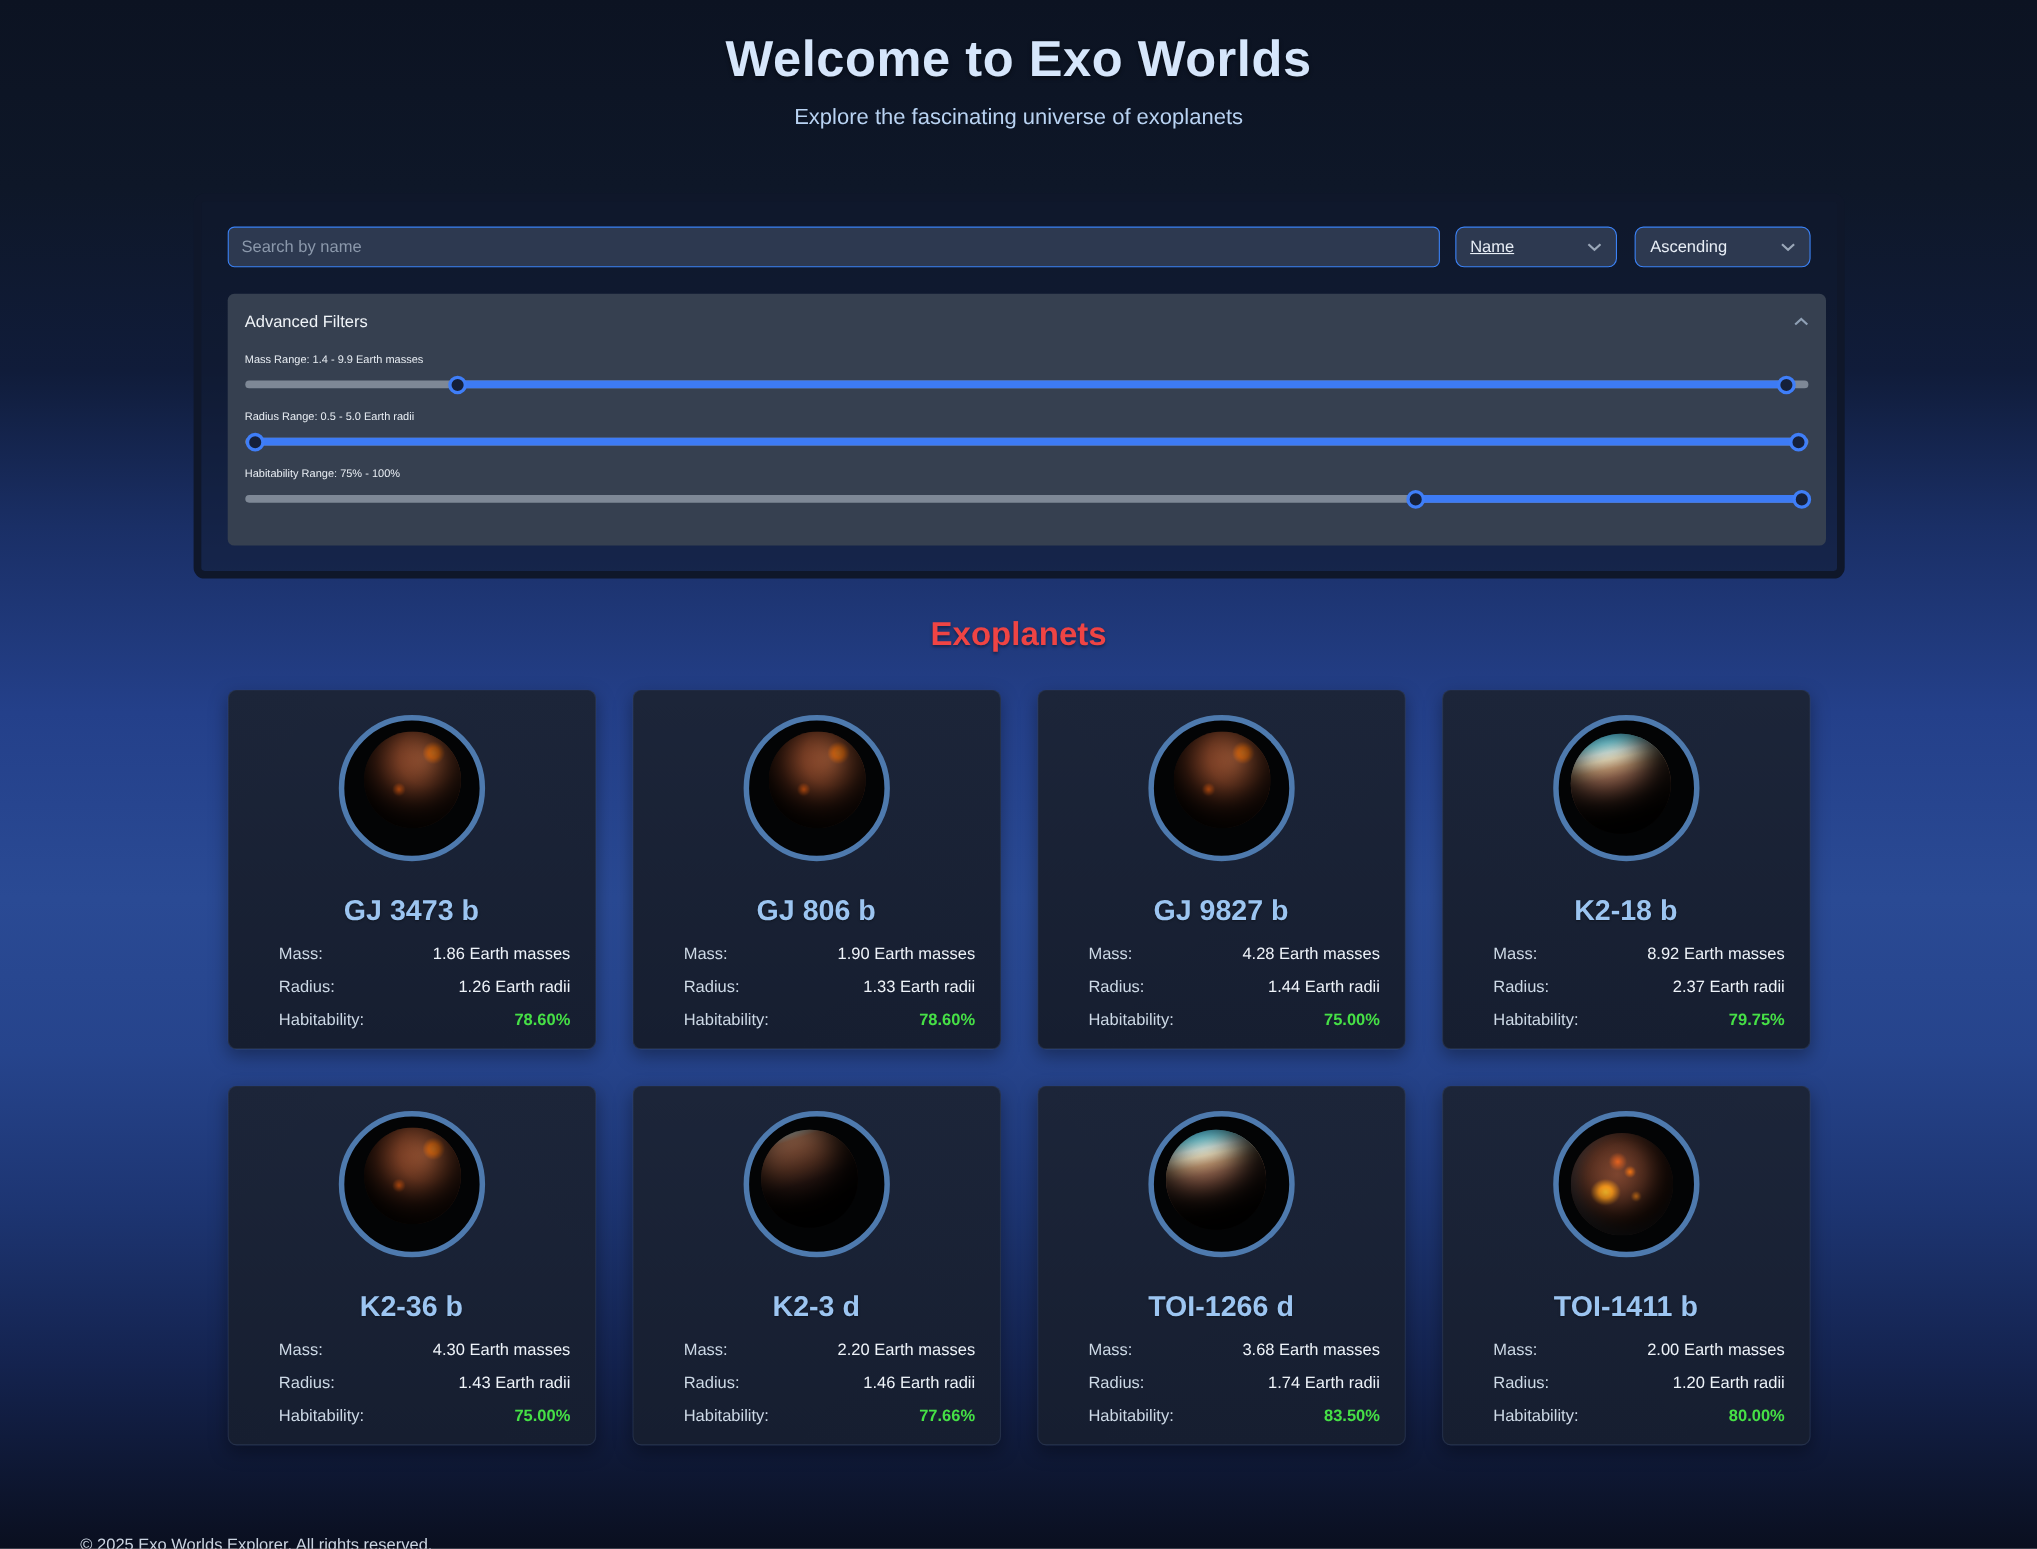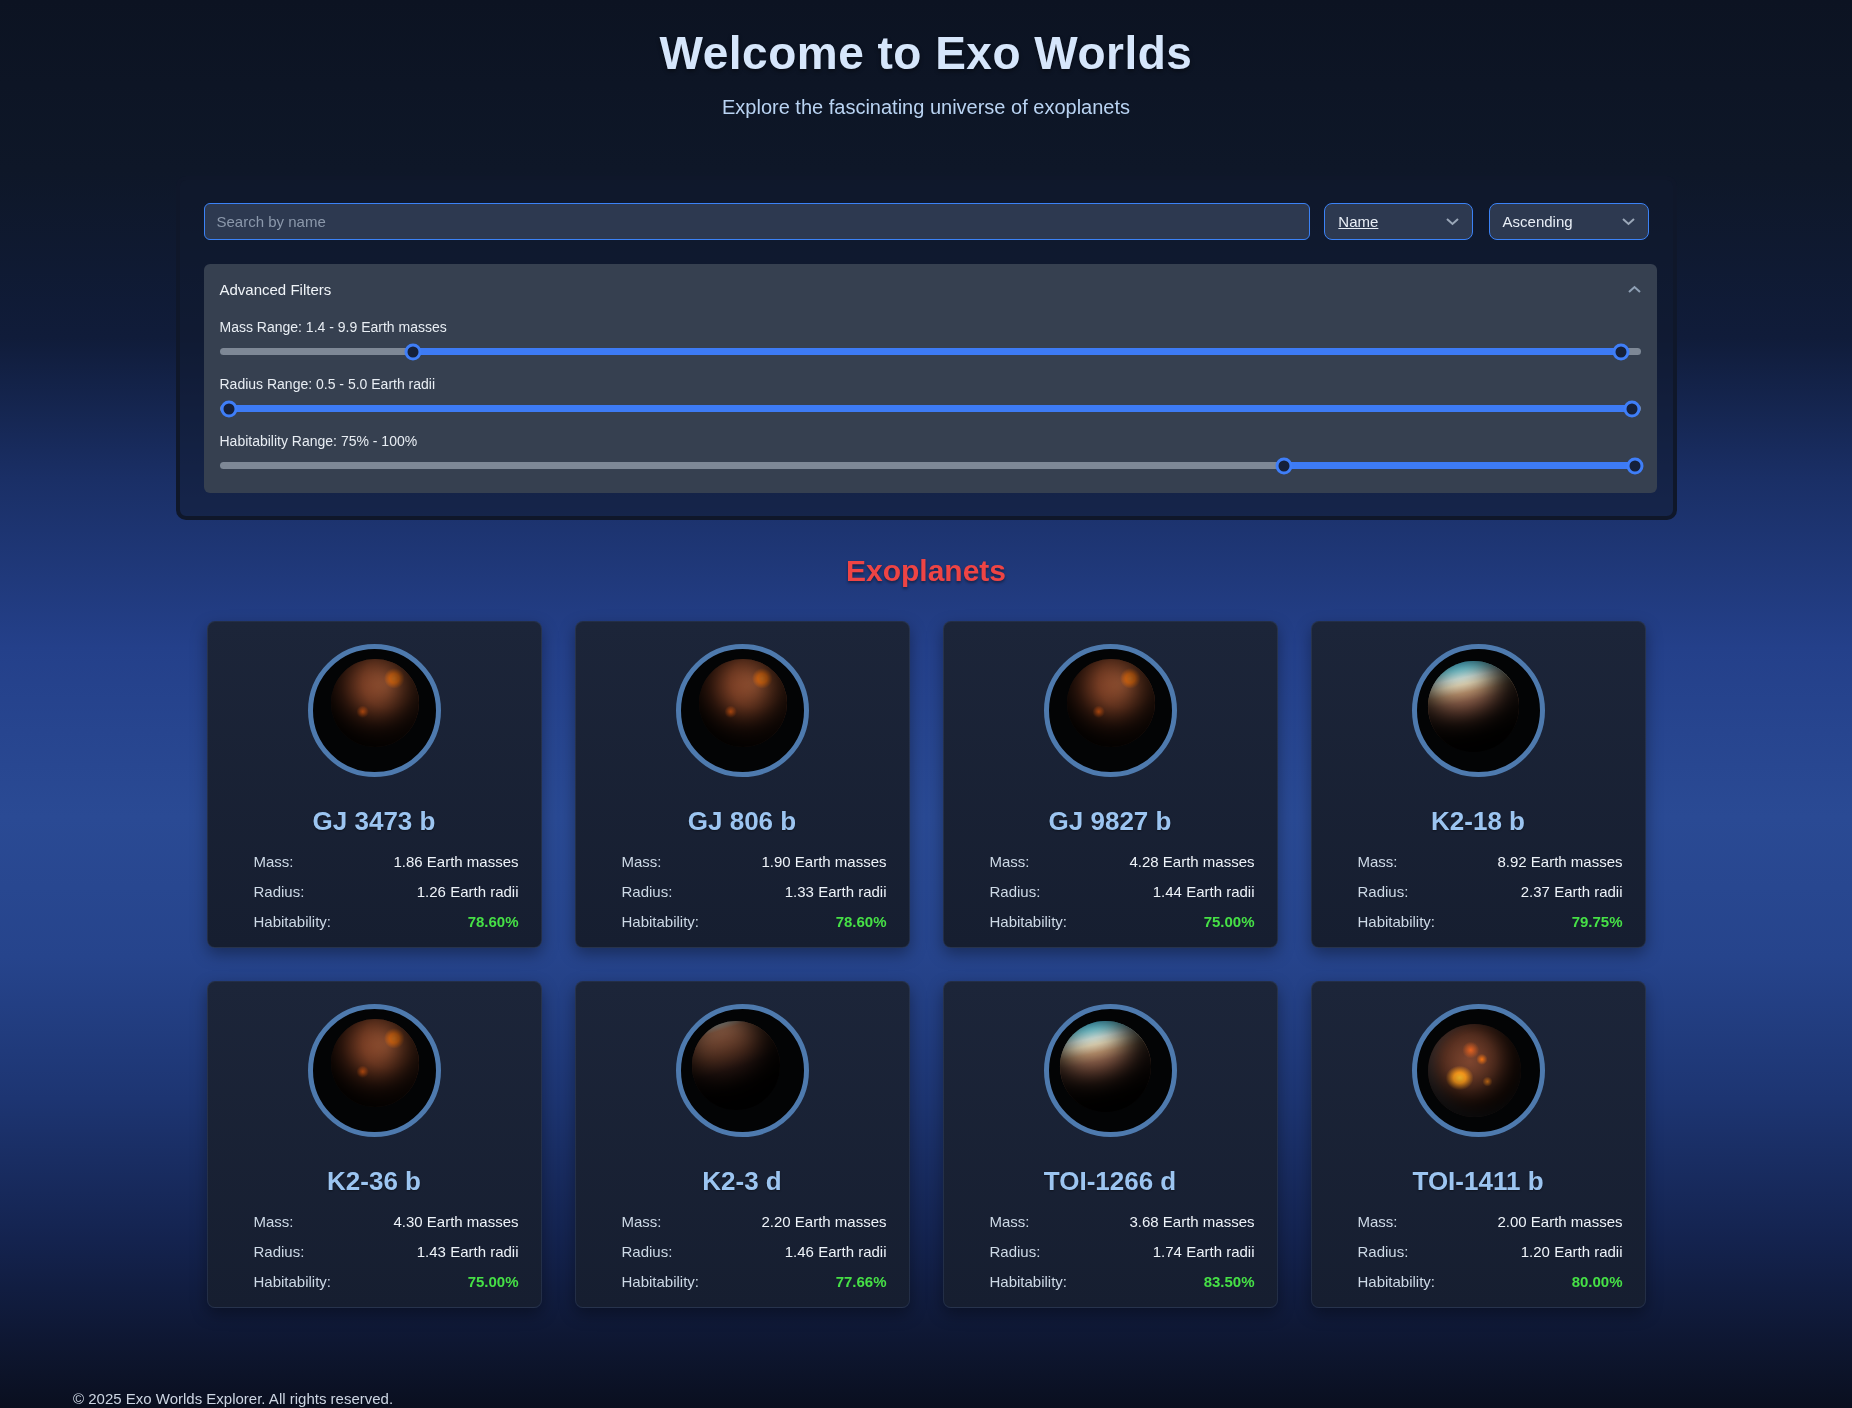--- a/index.html
+++ b/index.html
@@ -22,21 +22,21 @@
   }
   .page-subtitle {
     margin-top: 16px; text-align: center;
     font-size: 20px; color: #b9d3f2;
   }
 
   
   .filter-panel {
     width: 1501px; margin: 57px auto 0;
     background: rgba(17,25,45,.55);
-    border: 4px solid #0f172a; border-radius: 10px;
+    border: 7px solid #0f172a; border-radius: 10px;
     padding: 23px 24px;
   }
   .controls-row { display: flex; align-items: center; }
   .search-input {
     width: 1132px; height: 37px;
     background: #2d3950; border: 1.5px solid #3b82f6; border-radius: 6px;
     color: #e8eef5; font-size: 15px; padding: 0 12px;
     font-family: "Liberation Sans", sans-serif; outline: none;
   }
   .search-input::placeholder { color: #8b98ab; }
@@ -55,21 +55,21 @@
     margin-top: 24px; width: 1453px; min-height: 229px;
     background: #364050; border-radius: 6px;
     padding: 17px 16px 10px;
   }
   .adv-header { display: flex; align-items: center; justify-content: space-between; }
   .adv-title { font-size: 15px; color: #f0f4f8; }
   .adv-chevron { cursor: pointer; }
   .adv-chevron polyline { stroke: #8fa0b5; }
 
   .range-row { margin-top: 21px; }
-  .range-label { font-size: 14px; color: #e8edf3; margin-bottom: 13px; }
+  .range-label { font-size: 10px; color: #e8edf3; margin-bottom: 13px; }
   .range-track {
     position: relative; height: 7px; border-radius: 4px;
     background: #7e8896; cursor: pointer; margin-bottom: 8px;
   }
   .range-fill {
     position: absolute; top: 0; height: 7px; border-radius: 4px;
     background: #3d7bf5;
   }
   .range-thumb {
     position: absolute; top: 50%; width: 17px; height: 17px;

